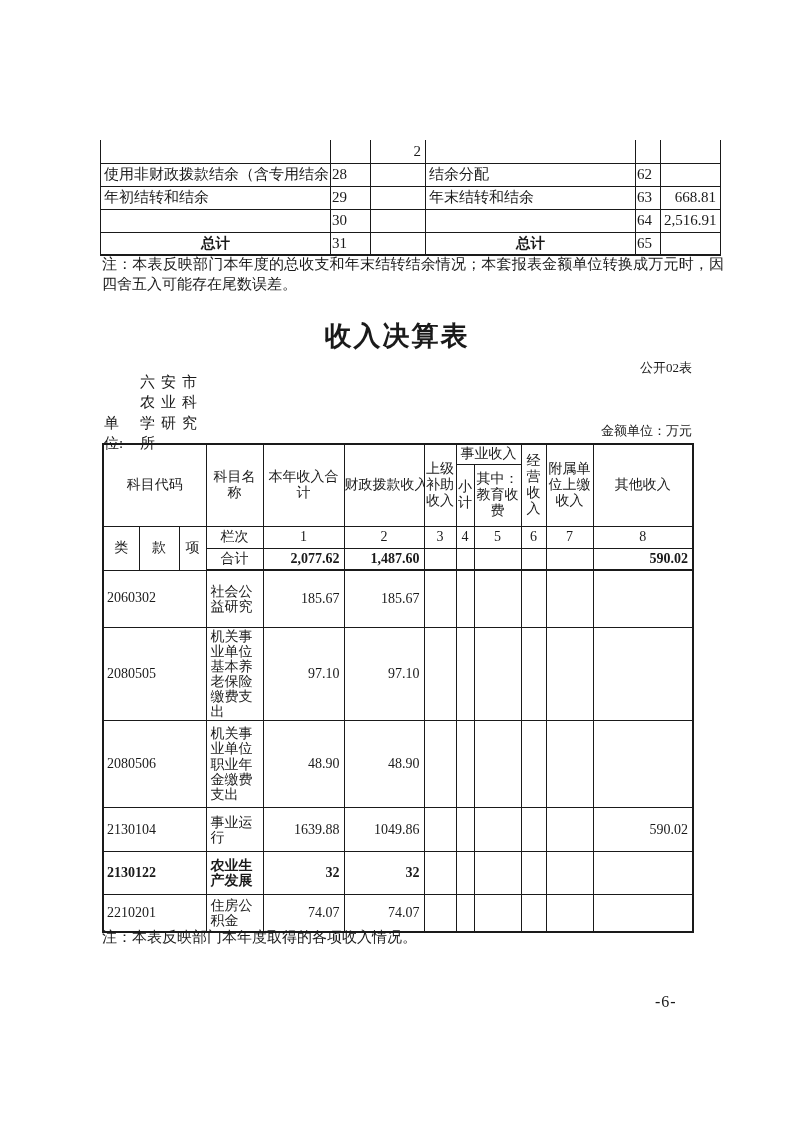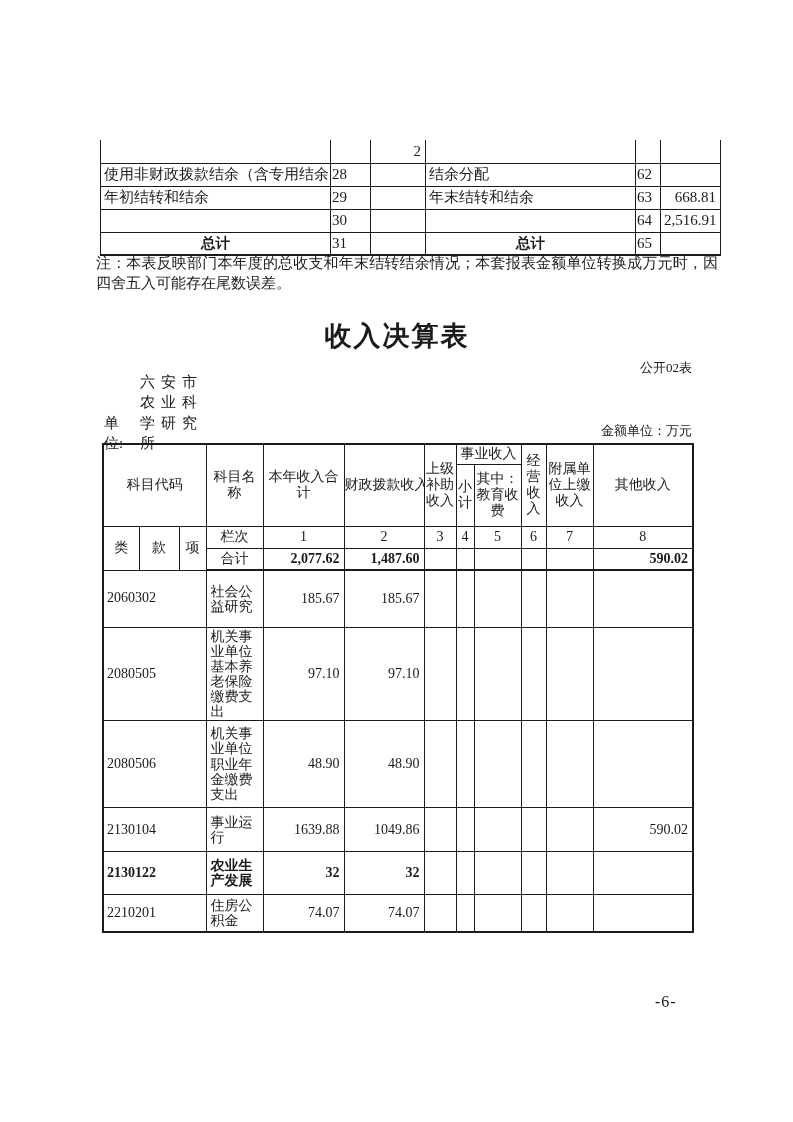--- a/index.html
+++ b/index.html
@@ -30,26 +30,25 @@
     white-space: nowrap;
   }
   .t-top tr.partial td { border-top: none; height: 23px; }
   .t-top tr:last-child td { border-bottom: 2px solid #1a1a1a; }
   .t-top .lbl { text-align: left; }
   .t-top .no  { padding: 0 1px; }
   .t-top .amt { text-align: right; padding-right: 4px; }
   .t-top .grand { font-weight: bold; text-align: center; font-family: "Liberation Sans", "DejaVu Sans", sans-serif; font-size: 14.5px; }
 
   .note {
-    position: absolute; left: 96px;
+    position: absolute; left: 102px;
     width: 622px;
     font-size: 15px;
     line-height: 1.3;
     text-align: justify;
-    font-family: Liberation Mono, monospace;
   }
   .note-top { top: 255px; }
   .note-main { top: 928px; }
 
   
   .title {
     position: absolute; left: 102px; top: 318px;
     width: 590px;
     text-align: center;
     font-family: "Liberation Sans", "DejaVu Sans", sans-serif;
@@ -323,16 +322,17 @@
       <td class="num"></td>
       <td class="num"></td>
       <td class="num"></td>
       <td class="num"></td>
       <td class="num"></td>
       <td class="num"></td>
     </tr>
   </tbody>
     </table>
 
+  <div class="note note-main">注：本表反映部门本年度取得的各项收入情况。</div>
 
   <div class="page-number">-6-</div>
 
 </div>
 
 </body></html>

